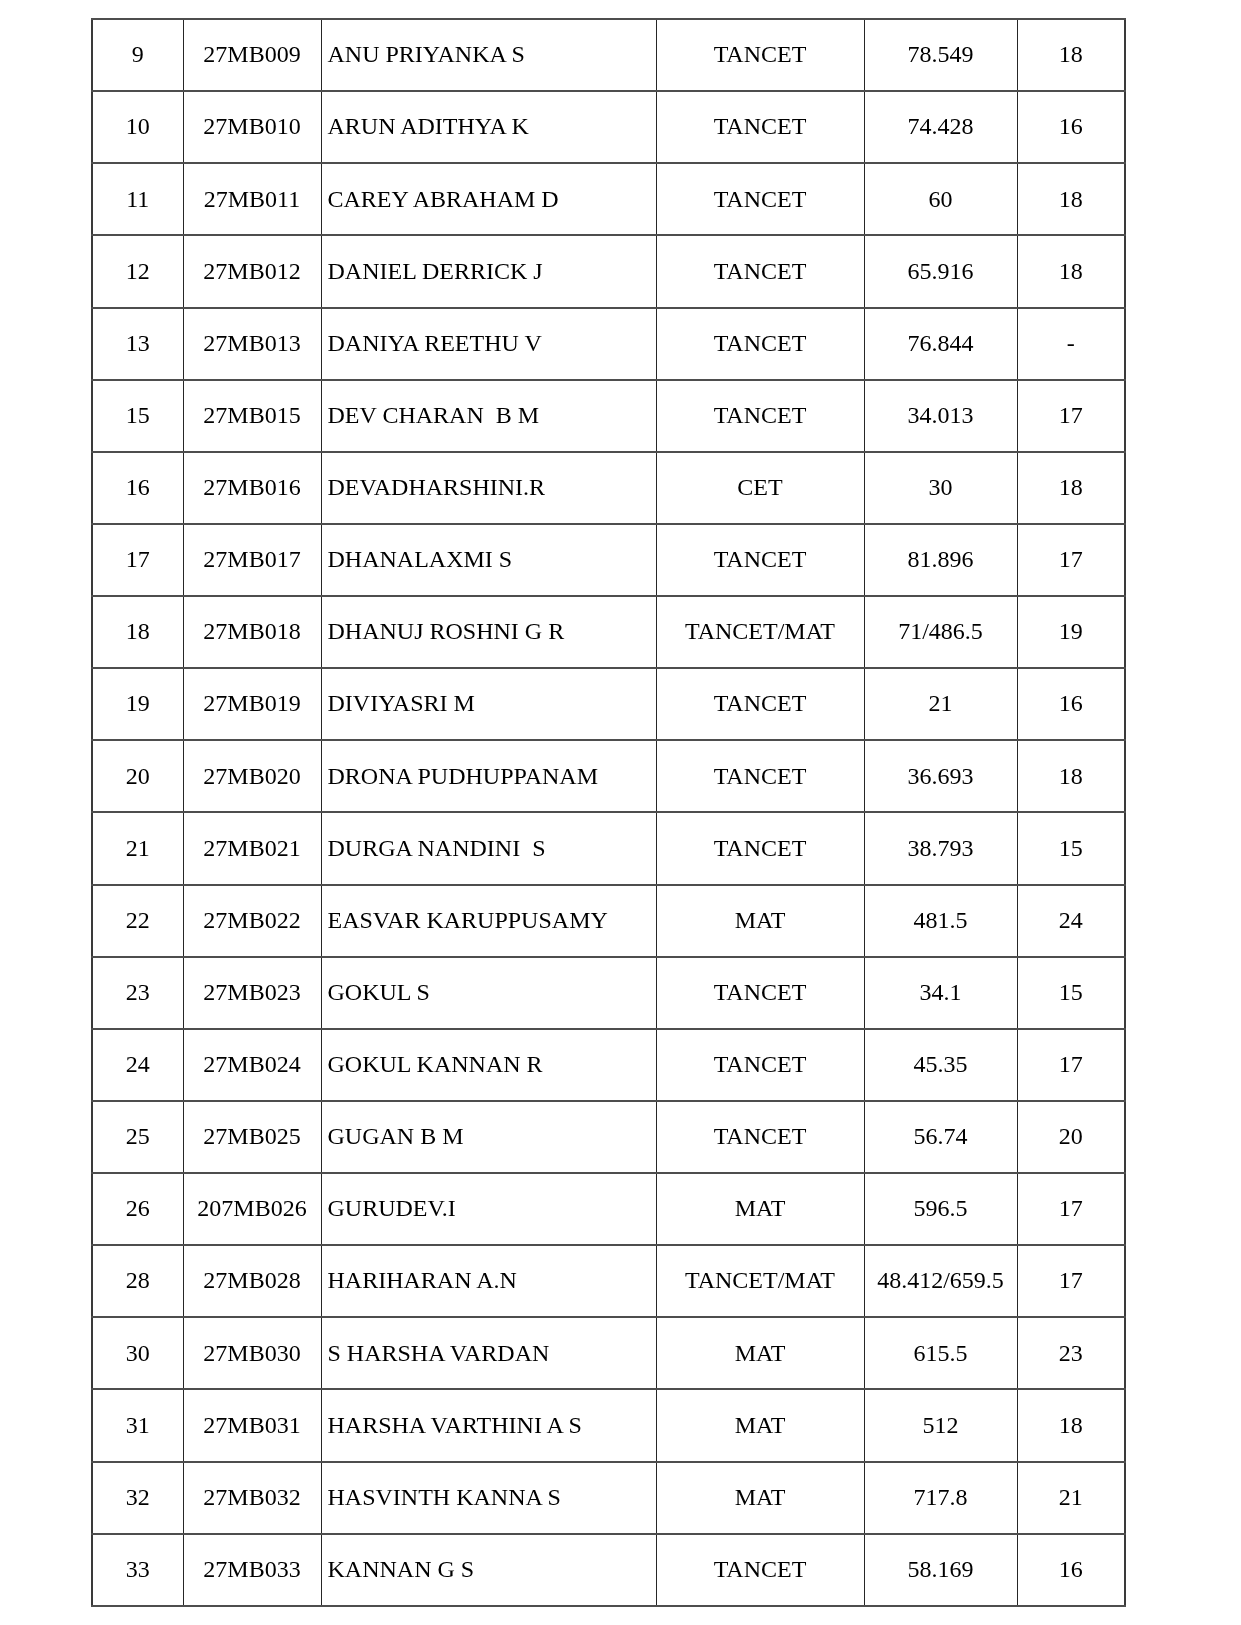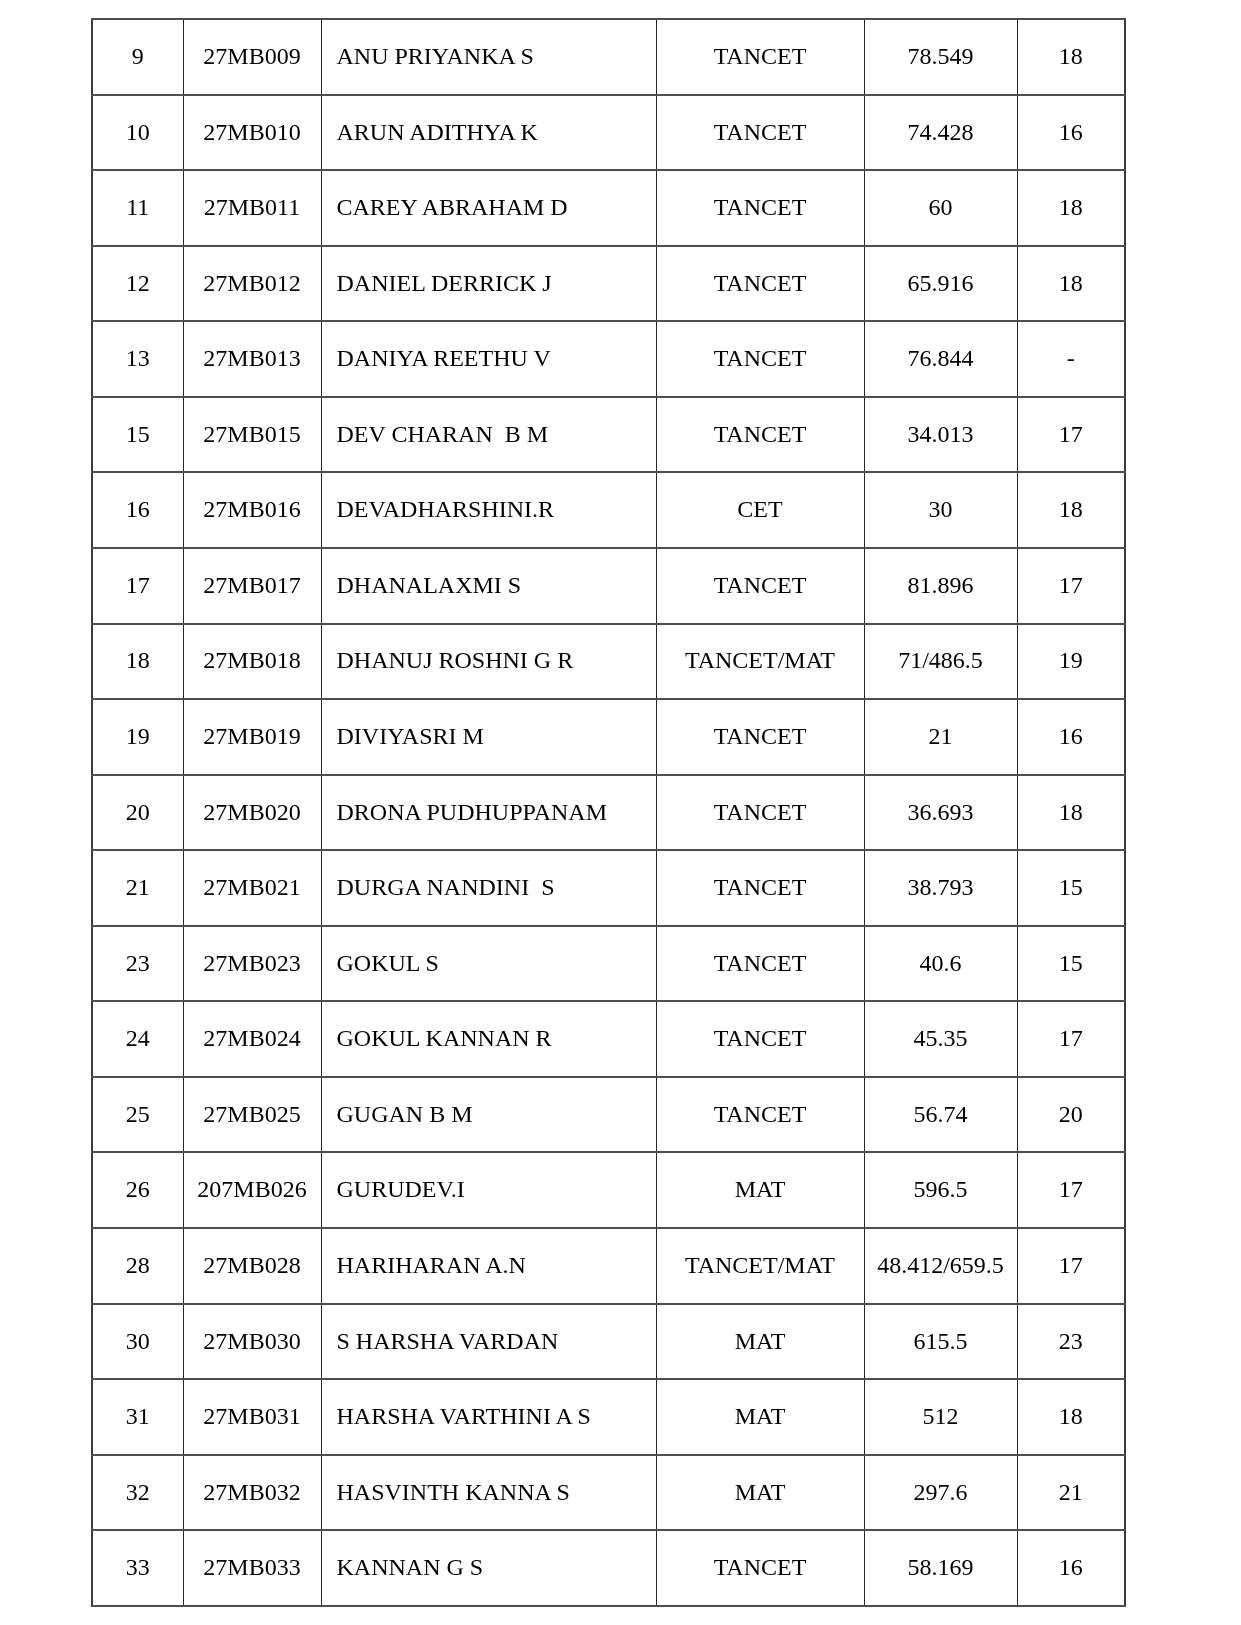--- a/index.html
+++ b/index.html
@@ -37,21 +37,21 @@
     text-align: center;
     padding: 0;
     overflow: hidden;
     white-space: nowrap;
   }
   table.score-table {
     border: 2px solid #3a3a3a;
   }
   table.score-table td.col-name {
     text-align: left;
-    padding-left: 15px;
+    padding-left: 6px;
     white-space: pre;
     margin-left: 10px;
   }
 </style>
 </head>
 <body>
 
 <div class="table-wrap">
   <table class="score-table">
     <colgroup>
@@ -153,25 +153,33 @@
         </tr>
         <tr>
           <td class="col-serial">21</td>
           <td class="col-register-no">27MB021</td>
           <td class="col-name">DURGA NANDINI  S</td>
           <td class="col-exam">TANCET</td>
           <td class="col-score">38.793</td>
           <td class="col-marks">15</td>
         </tr>
         <tr>
+          <td class="col-serial">22</td>
+          <td class="col-register-no">27MB022</td>
+          <td class="col-name">EASVAR KARUPPUSAMY</td>
+          <td class="col-exam">MAT</td>
+          <td class="col-score">481.5</td>
+          <td class="col-marks">24</td>
+        </tr>
+        <tr>
           <td class="col-serial">23</td>
           <td class="col-register-no">27MB023</td>
           <td class="col-name">GOKUL S</td>
           <td class="col-exam">TANCET</td>
-          <td class="col-score">40.6</td>
+          <td class="col-score">34.1</td>
           <td class="col-marks">15</td>
         </tr>
         <tr>
           <td class="col-serial">24</td>
           <td class="col-register-no">27MB024</td>
           <td class="col-name">GOKUL KANNAN R</td>
           <td class="col-exam">TANCET</td>
           <td class="col-score">45.35</td>
           <td class="col-marks">17</td>
         </tr>
@@ -213,21 +221,21 @@
           <td class="col-name">HARSHA VARTHINI A S</td>
           <td class="col-exam">MAT</td>
           <td class="col-score">512</td>
           <td class="col-marks">18</td>
         </tr>
         <tr>
           <td class="col-serial">32</td>
           <td class="col-register-no">27MB032</td>
           <td class="col-name">HASVINTH KANNA S</td>
           <td class="col-exam">MAT</td>
-          <td class="col-score">297.6</td>
+          <td class="col-score">717.8</td>
           <td class="col-marks">21</td>
         </tr>
         <tr>
           <td class="col-serial">33</td>
           <td class="col-register-no">27MB033</td>
           <td class="col-name">KANNAN G S</td>
           <td class="col-exam">TANCET</td>
           <td class="col-score">58.169</td>
           <td class="col-marks">16</td>
         </tr>

